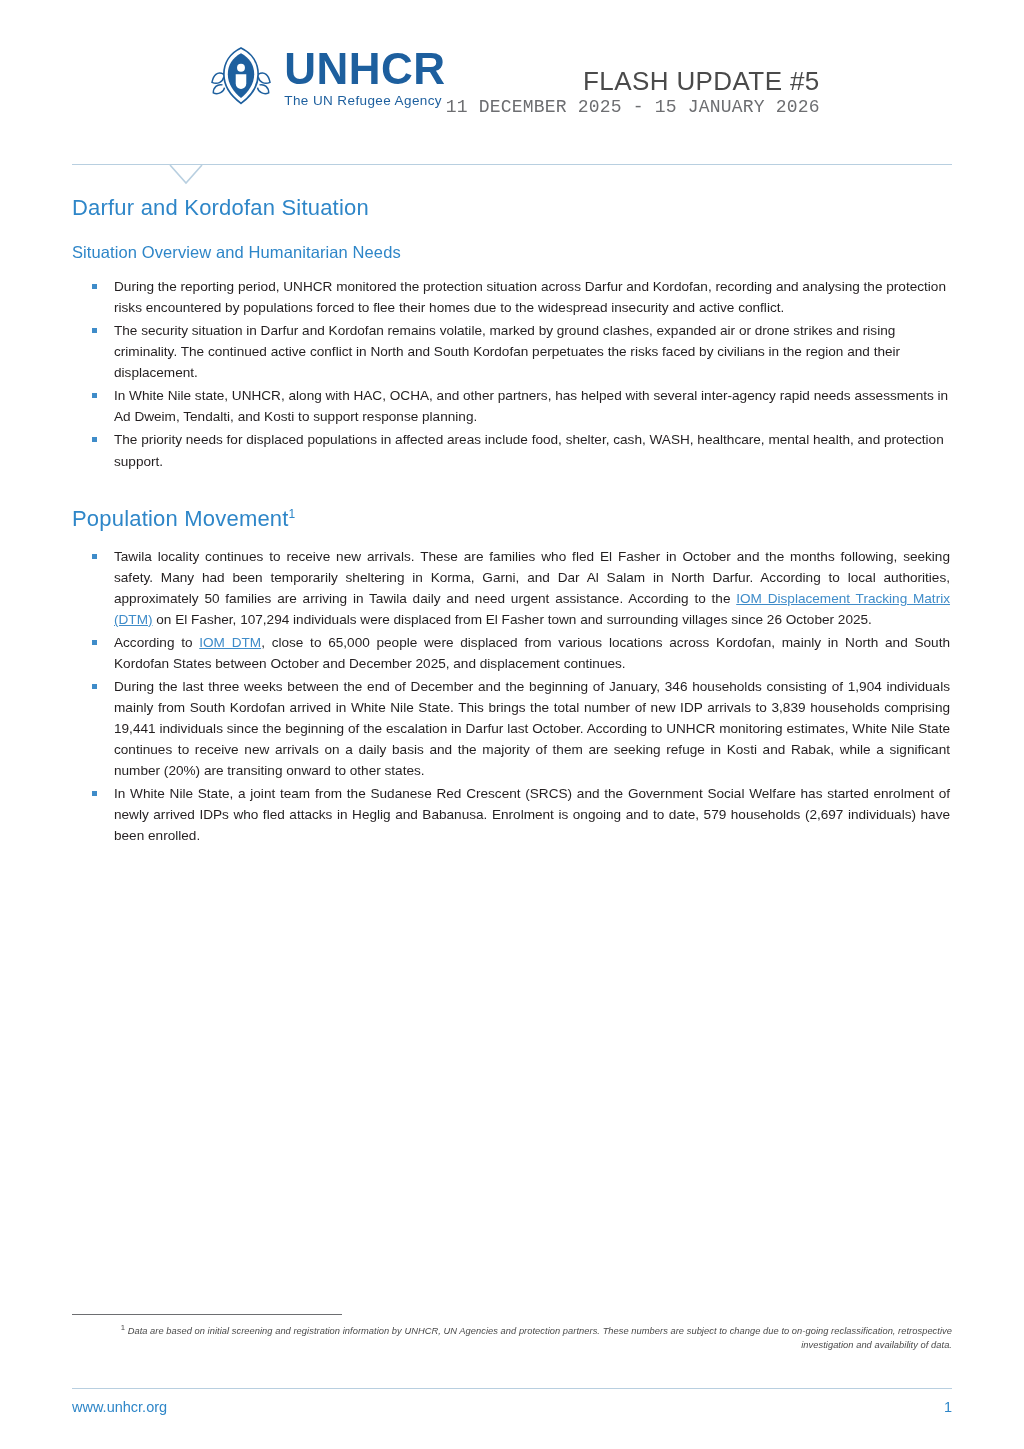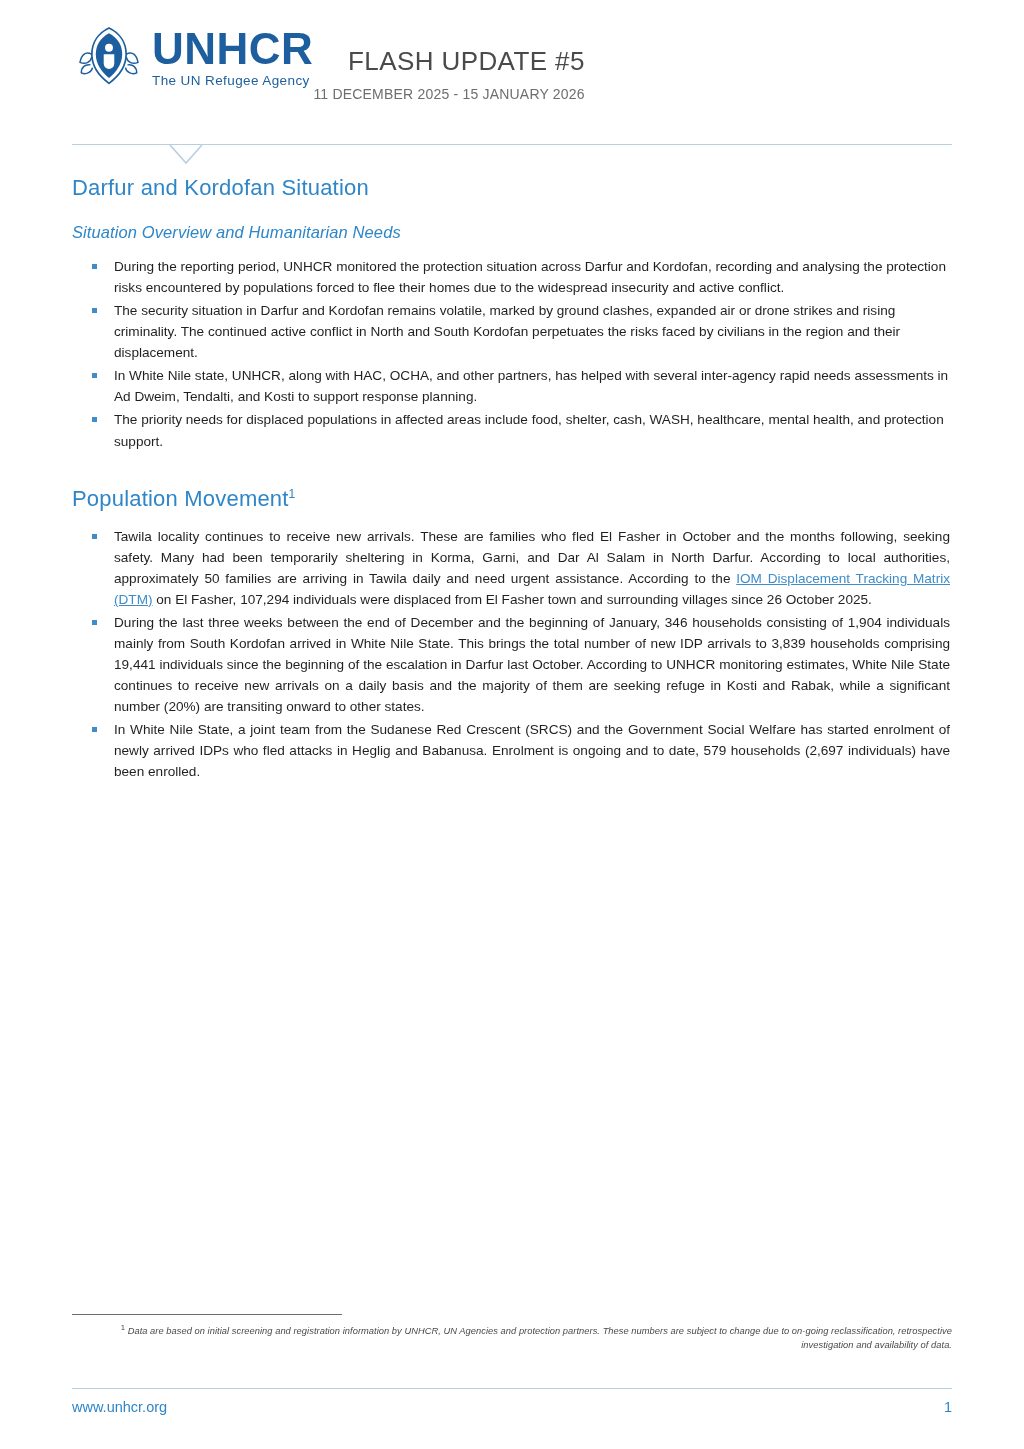--- a/index.html
+++ b/index.html
@@ -20,22 +20,22 @@
     width: 1024px;
     height: 1449px;
     box-sizing: border-box;
     padding: 0 72px;
   }
 
   
   .header {
     display: flex;
     align-items: flex-start;
-    justify-content: flex-start;
-    padding-top: 24px;
+    justify-content: center;
+    padding-top: 44px;
     height: 106px;
   }
   .logo-block {
     display: flex;
     align-items: center;
     gap: 10px;
     padding-left: 4px;
   }
   .logo-mark {
     width: 66px;
@@ -65,24 +65,24 @@
     text-align: right;
     padding-top: 22px;
   }
   .doc-title {
     font-size: 26px;
     color: #4a4a4a;
     letter-spacing: 0.4px;
     font-weight: normal;
   }
   .doc-dates {
-    font-size: 14px;
+    font-size: 18px;
     color: #6d6e71;
     letter-spacing: 0.2px;
-    margin-top: 9px;
+    font-family: Liberation Mono, monospace;
   }
   .header-rule {
     border-top: 1px solid #b8cfe0;
     margin-top: 14px;
     position: relative;
   }
   .header-chevron {
     position: absolute;
     left: 96px;
     top: -1px;
@@ -100,21 +100,20 @@
     color: #2e86c8;
     margin: 0 0 0 0;
     letter-spacing: 0.2px;
   }
   h2.sub-title {
     font-size: 16.5px;
     font-weight: normal;
     color: #2e86c8;
     margin: 22px 0 0 0;
     letter-spacing: 0.1px;
-    font-style: italic;
   }
   h1.section-title.second {
     margin-top: 34px;
     font-size: 22px;
   }
   h1.section-title sup {
     font-size: 12px;
     top: -0.7em;
   }
 
@@ -249,20 +248,21 @@
         <li>In White Nile state, UNHCR, along with HAC, OCHA, and other partners, has helped with several inter-agency rapid needs assessments in Ad Dweim, Tendalti, and Kosti to support response planning.</li>
         <li>The priority needs for displaced populations in affected areas include food, shelter, cash, WASH, healthcare, mental health, and protection support.</li>
       </ul>
 
     <h1 class="section-title second">
       <span>Population Movement</span><sup>1</sup>
     </h1>
 
     <ul class="bullets justified" id="movement-list">
         <li>Tawila locality continues to receive new arrivals. These are families who fled El Fasher in October and the months following, seeking safety. Many had been temporarily sheltering in Korma, Garni, and Dar Al Salam in North Darfur. According to local authorities, approximately 50 families are arriving in Tawila daily and need urgent assistance. According to the <a class="lnk" href="#">IOM Displacement Tracking Matrix (DTM)</a> on El Fasher, 107,294 individuals were displaced from El Fasher town and surrounding villages since 26 October 2025.</li>
+        <li>According to <a class="lnk" href="#">IOM DTM</a>, close to 65,000 people were displaced from various locations across Kordofan, mainly in North and South Kordofan States between October and December 2025, and displacement continues.</li>
         <li>During the last three weeks between the end of December and the beginning of January, 346 households consisting of 1,904 individuals mainly from South Kordofan arrived in White Nile State. This brings the total number of new IDP arrivals to 3,839 households comprising 19,441 individuals since the beginning of the escalation in Darfur last October. According to UNHCR monitoring estimates, White Nile State continues to receive new arrivals on a daily basis and the majority of them are seeking refuge in Kosti and Rabak, while a significant number (20%) are transiting onward to other states.</li>
         <li>In White Nile State, a joint team from the Sudanese Red Crescent (SRCS) and the Government Social Welfare has started enrolment of newly arrived IDPs who fled attacks in Heglig and Babanusa. Enrolment is ongoing and to date, 579 households (2,697 individuals) have been enrolled.</li>
       </ul>
   </div>
 
   <div class="footnote-area">
     <div class="footnote-rule"></div>
     <div class="footnote">
       <sup>1</sup>
       <span>Data are based on initial screening and registration information by UNHCR, UN Agencies and protection partners. These numbers are subject to change due to on-going reclassification, retrospective investigation and availability of data.</span>

